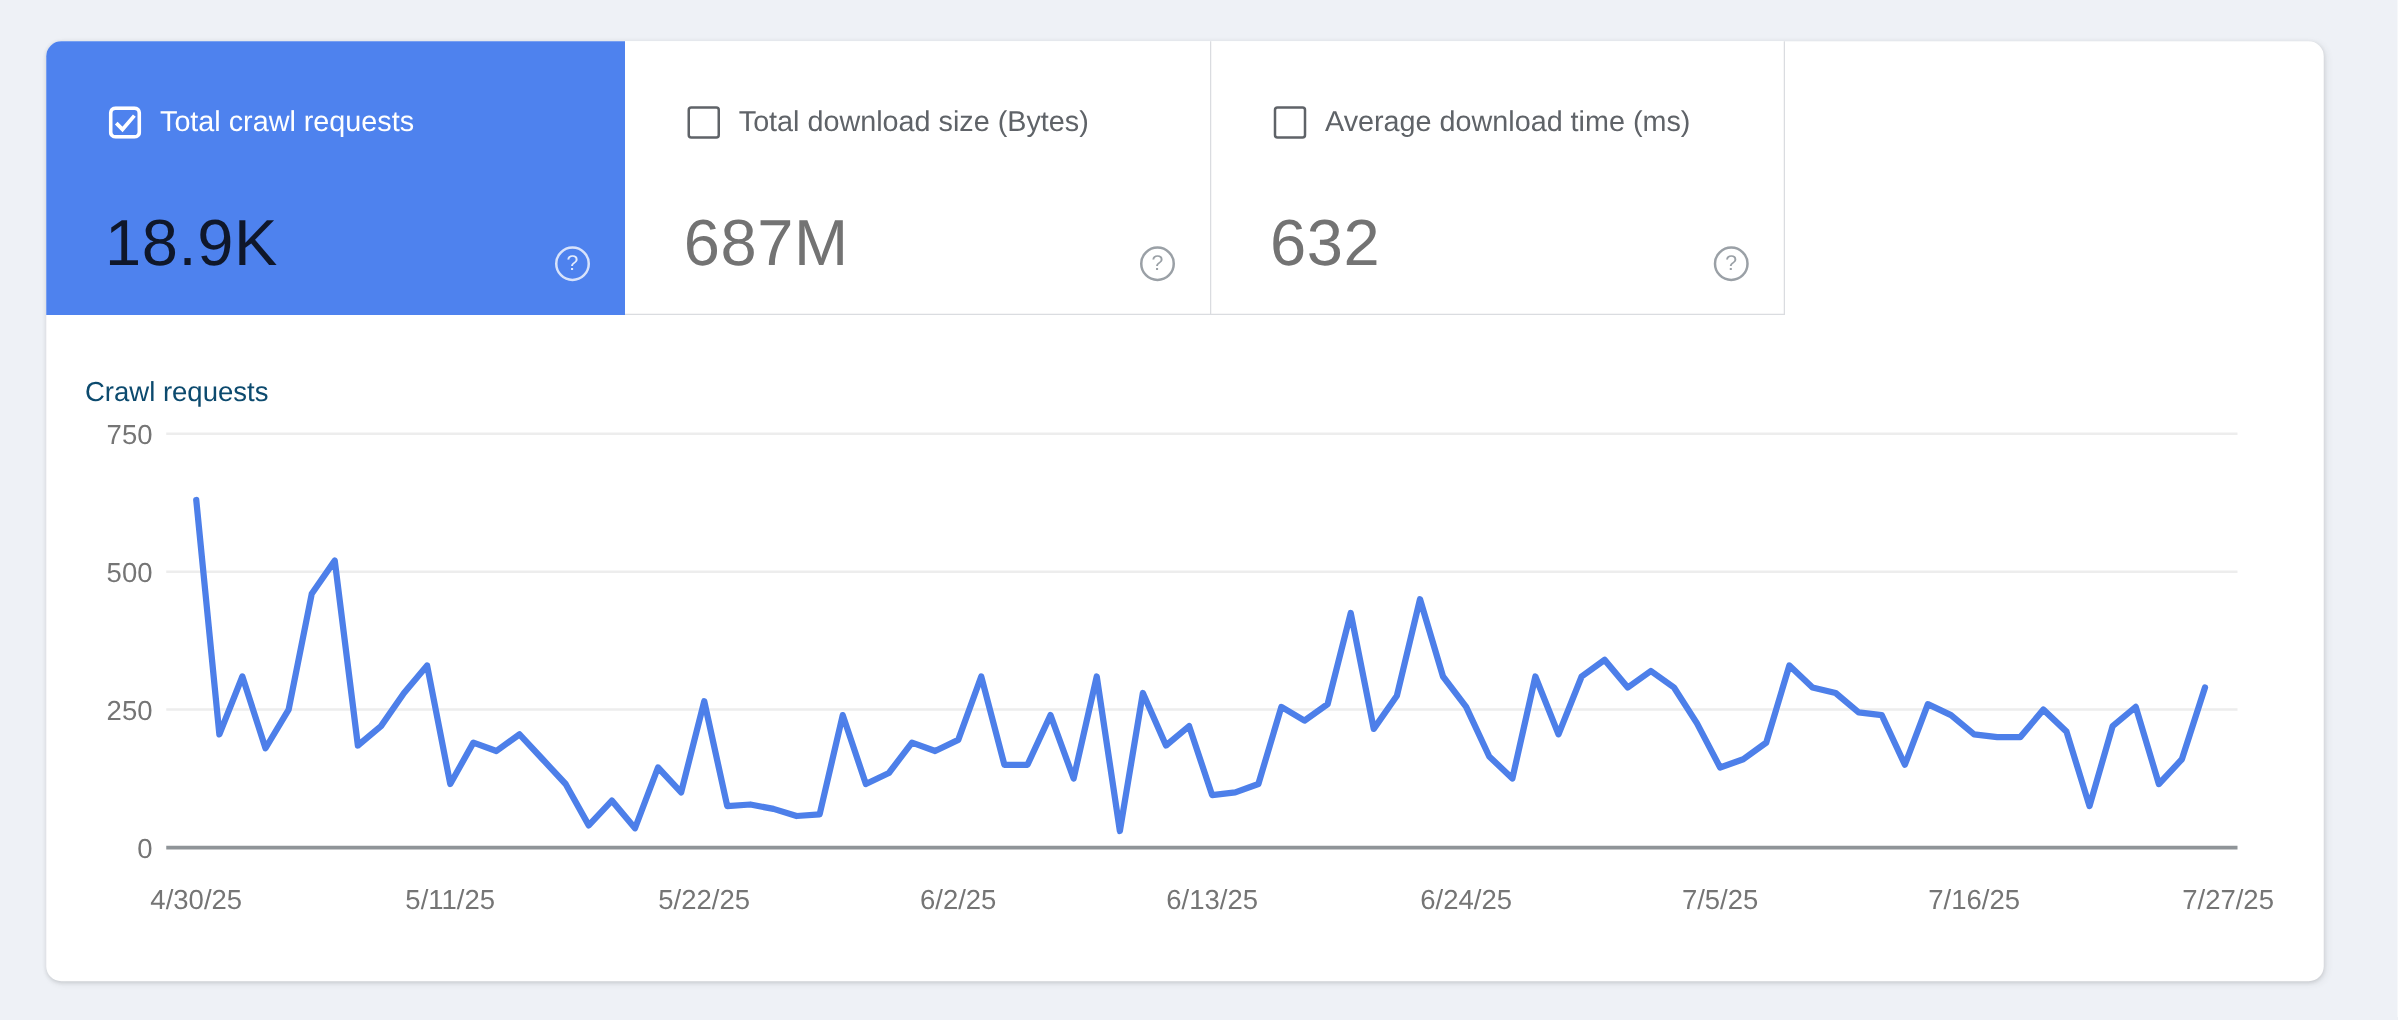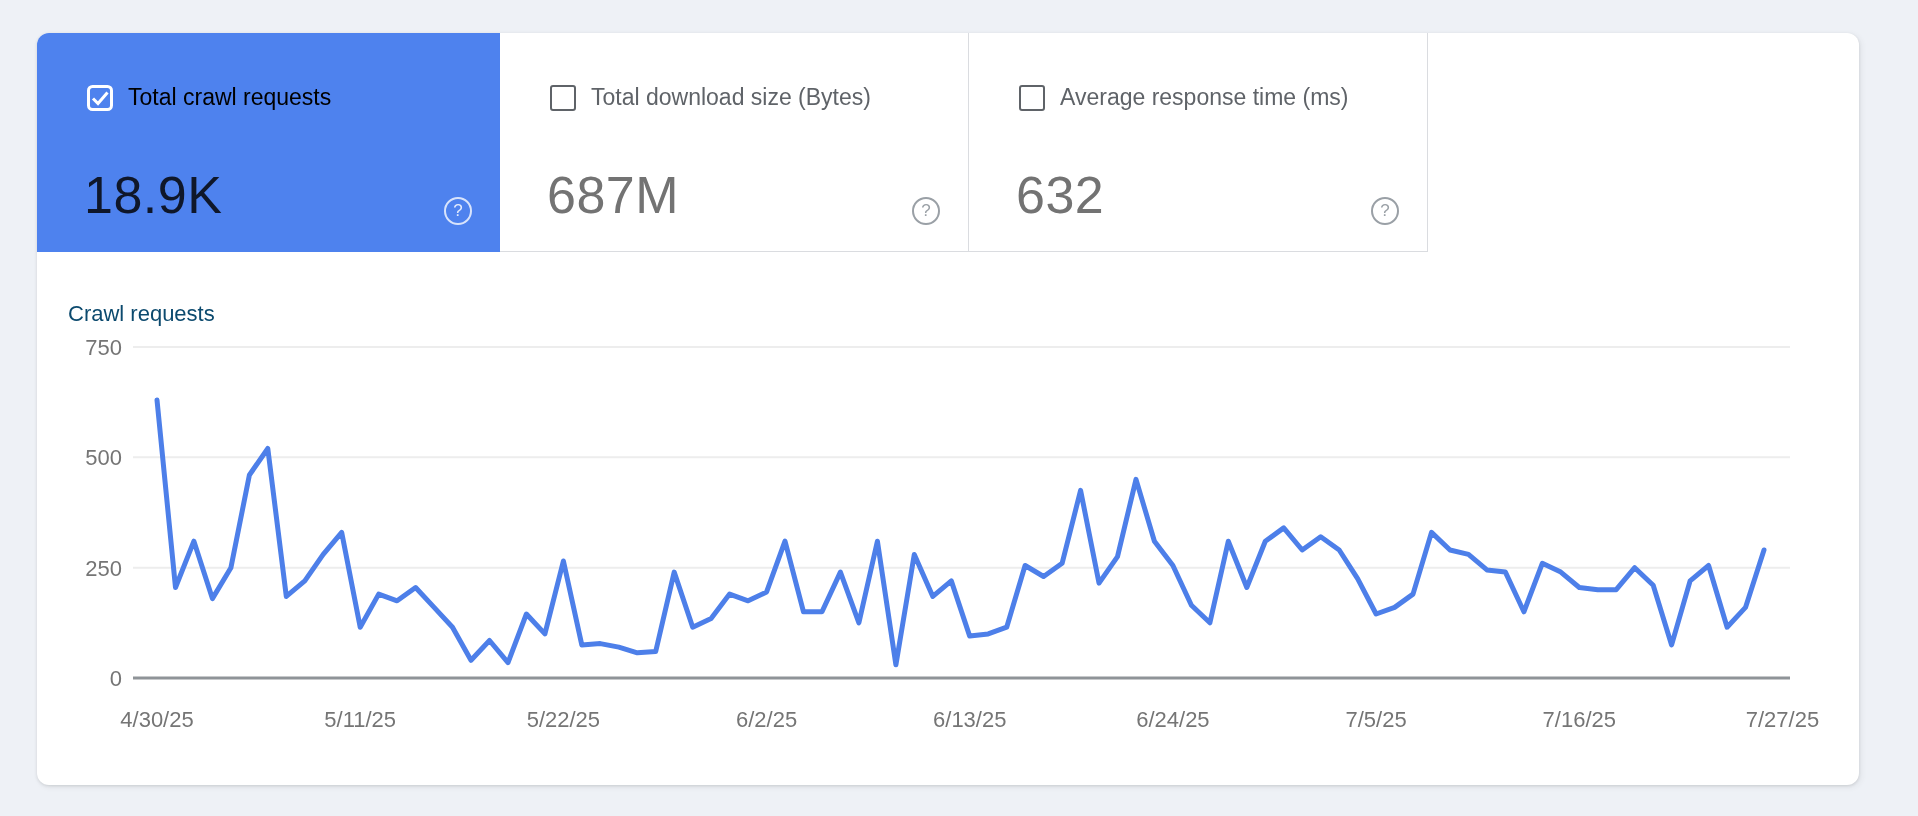--- a/index.html
+++ b/index.html
@@ -15,21 +15,21 @@
   .card{position:absolute;top:0;height:219px;box-sizing:border-box;background:#fff;cursor:pointer;}
   .card.selected{background:#4e82ee;border-radius:12px 0 0 0;}
   .card1{left:0;width:463px;}
   .card2{left:463px;width:468px;border-bottom:1px solid #dadce0;}
   .card3{left:931px;width:460px;border-left:1px solid #dadce0;border-right:1px solid #dadce0;border-bottom:1px solid #dadce0;}
   .card-head{position:absolute;left:50px;top:51px;display:flex;align-items:center;gap:15px;}
   .cb{width:26px;height:26px;box-sizing:border-box;flex:0 0 auto;}
   .cb.unchecked{border:2.5px solid #5f6368;border-radius:3px;background:transparent;}
   .cb.checked svg{display:block;}
   .card-label{font-size:23px;color:#5f6368;white-space:nowrap;}
-  .card.selected .card-label{color:#000000;}
+  .card.selected .card-label{color:#ffffff;}
   .card-value{position:absolute;left:47px;top:136px;font-size:52px;line-height:1;color:#737373;letter-spacing:.5px;}
   .card.selected .card-value{color:#0f172a;}
   .help{
     position:absolute;right:28px;top:164px;width:28px;height:28px;box-sizing:border-box;
     border:2px solid #9aa0a6;border-radius:50%;color:#9aa0a6;
     font-size:17px;line-height:24px;text-align:center;cursor:pointer;
   }
   .card.selected .help{border-color:rgba(255,255,255,.78);color:rgba(255,255,255,.85);}
   .chart-title{position:absolute;left:31px;top:268px;font-size:22px;color:#0c4a6e;}
   .chart-svg{position:absolute;left:0;top:0;}
@@ -59,21 +59,21 @@
         <span class="cb unchecked"></span>
         <span class="card-label">Total download size (Bytes)</span>
       </div>
       <div class="card-value">687M</div>
       <div class="help">?</div>
     </div>
 
     <div class="card card3">
       <div class="card-head">
         <span class="cb unchecked"></span>
-        <span class="card-label">Average response time (ms)</span>
+        <span class="card-label">Average download time (ms)</span>
       </div>
       <div class="card-value">632</div>
       <div class="help">?</div>
     </div>
 
     <div class="chart-title">Crawl requests</div>
     <svg id="chart" class="chart-svg" width="1822" height="752" viewBox="0 0 1822 752">
         <line x1="96" y1="645" x2="1753" y2="645" stroke="#8f9498" stroke-width="3"></line>
         <text x="85" y="653" text-anchor="end" font-size="22" fill="#757575" font-family="Liberation Sans, sans-serif">0</text>
         <line x1="96" y1="534.6666666666666" x2="1753" y2="534.6666666666666" stroke="#ededed" stroke-width="2"></line>

